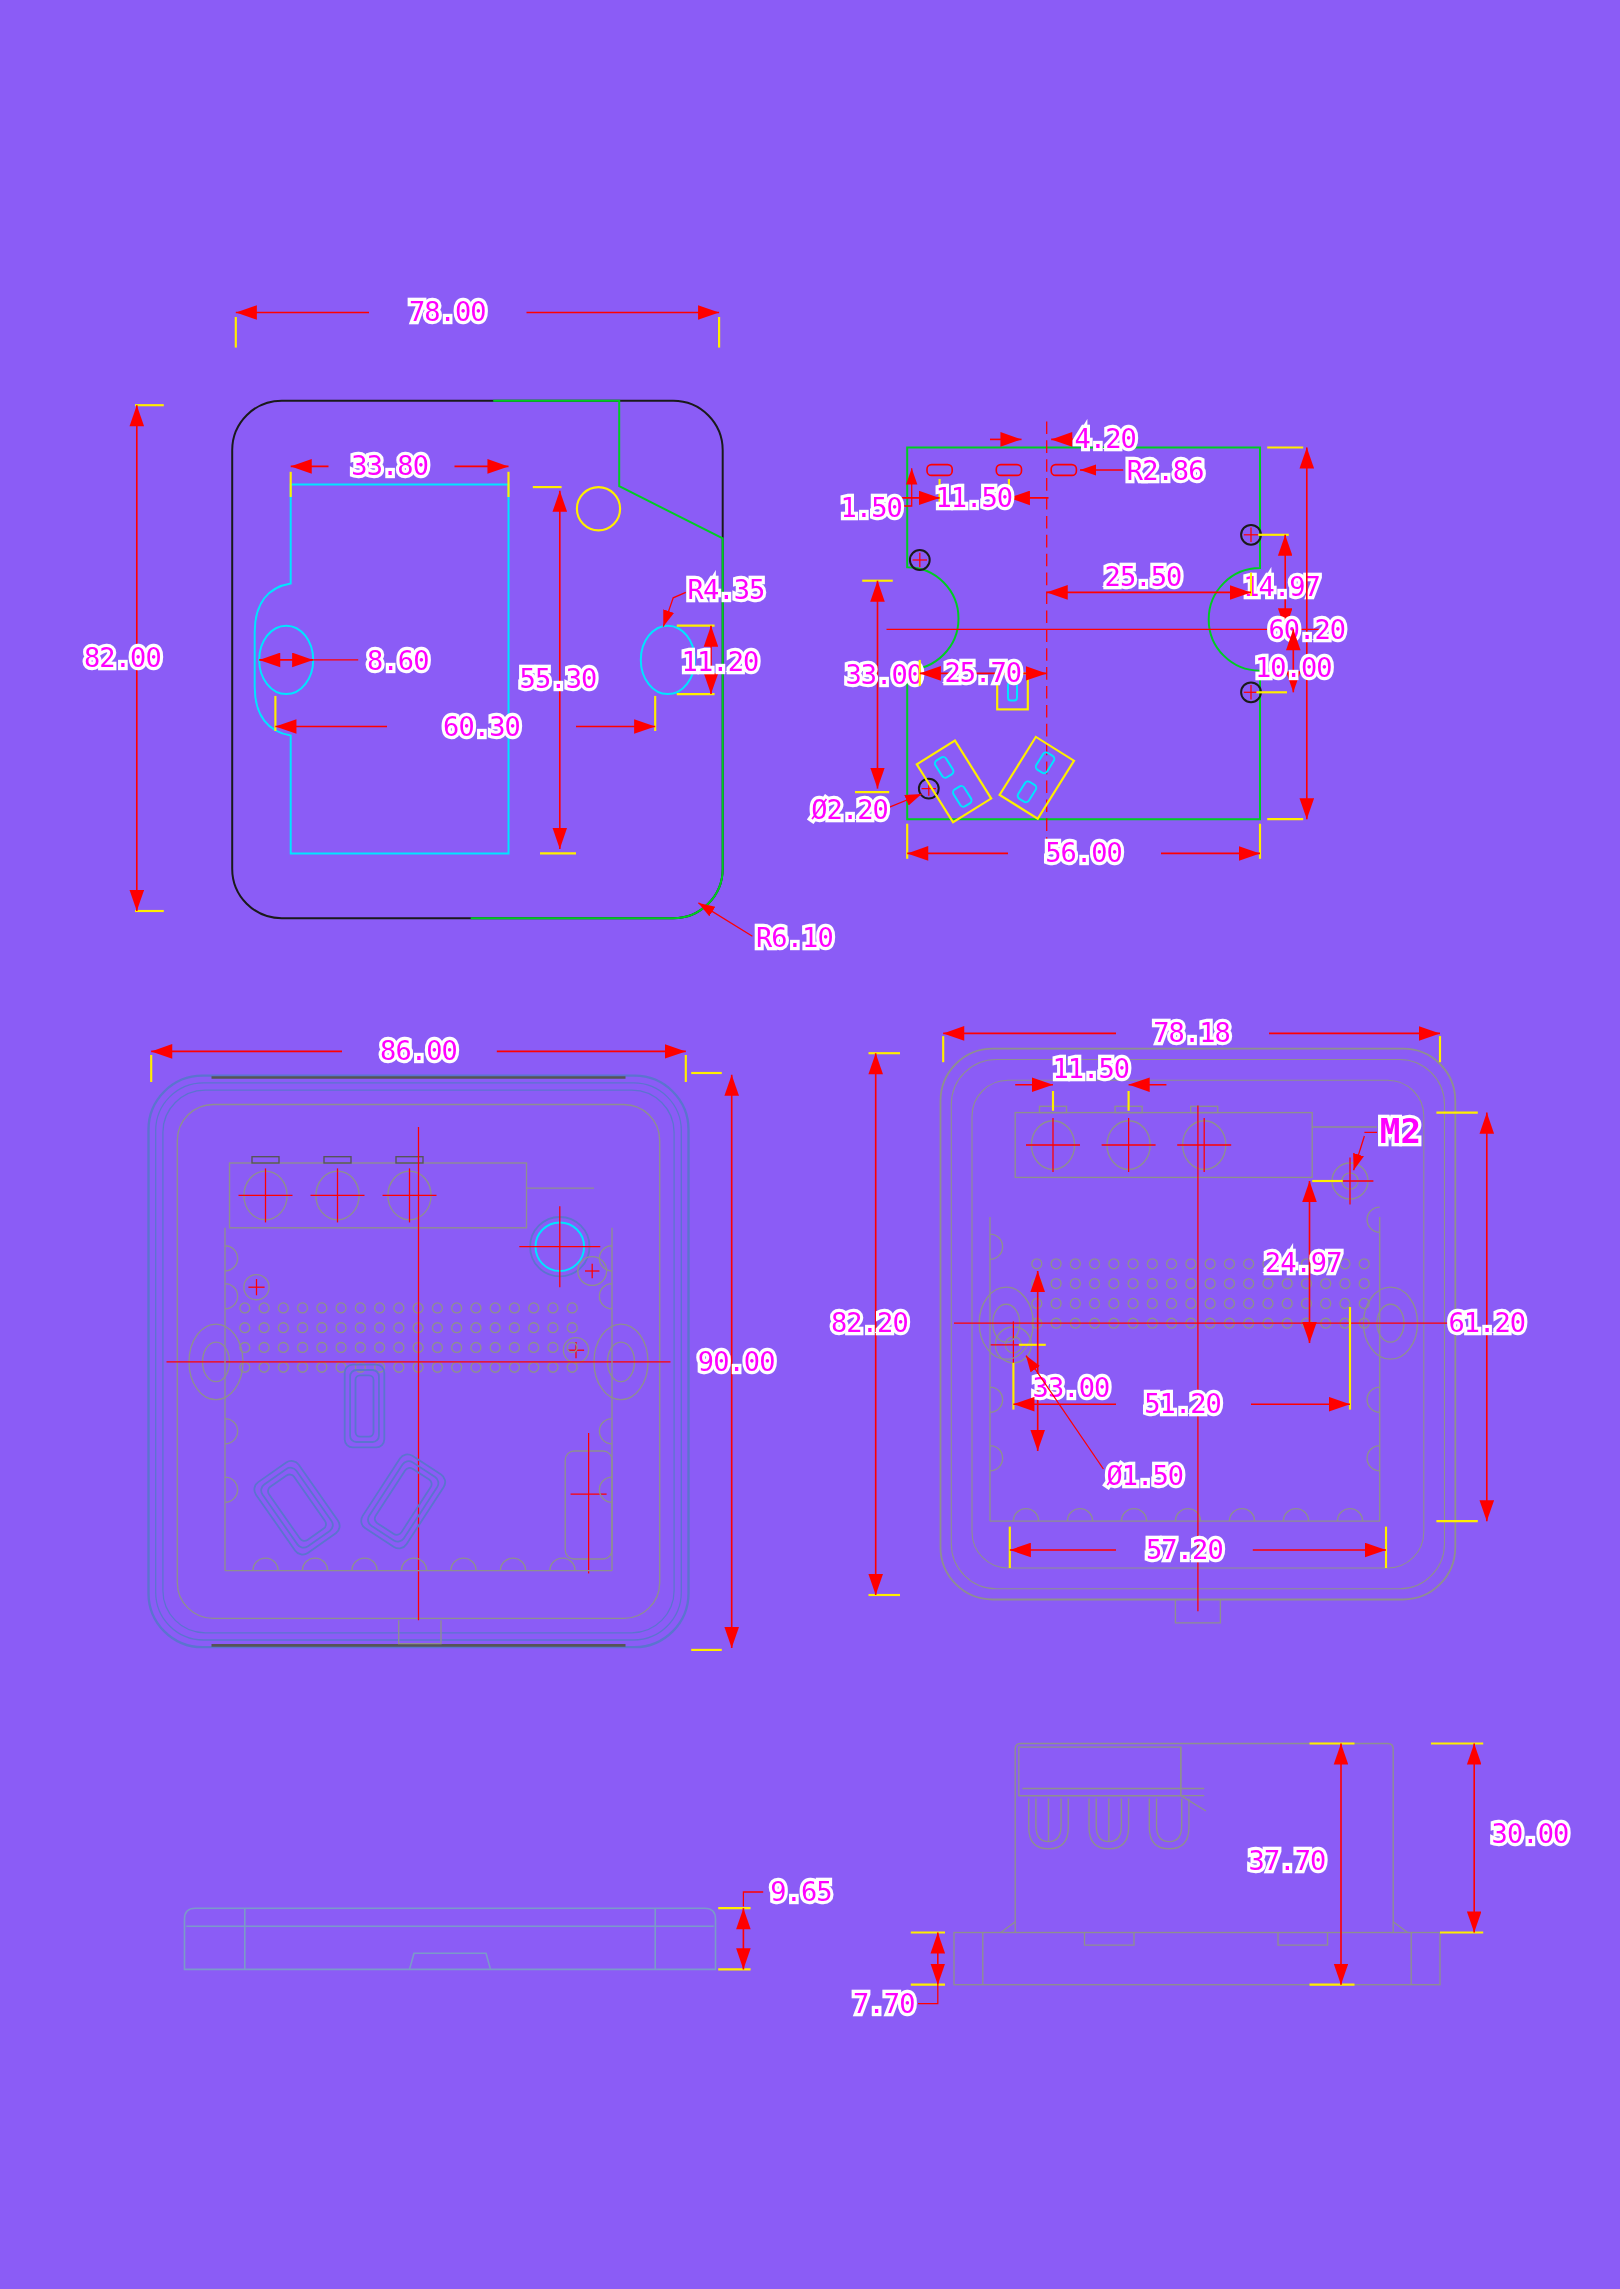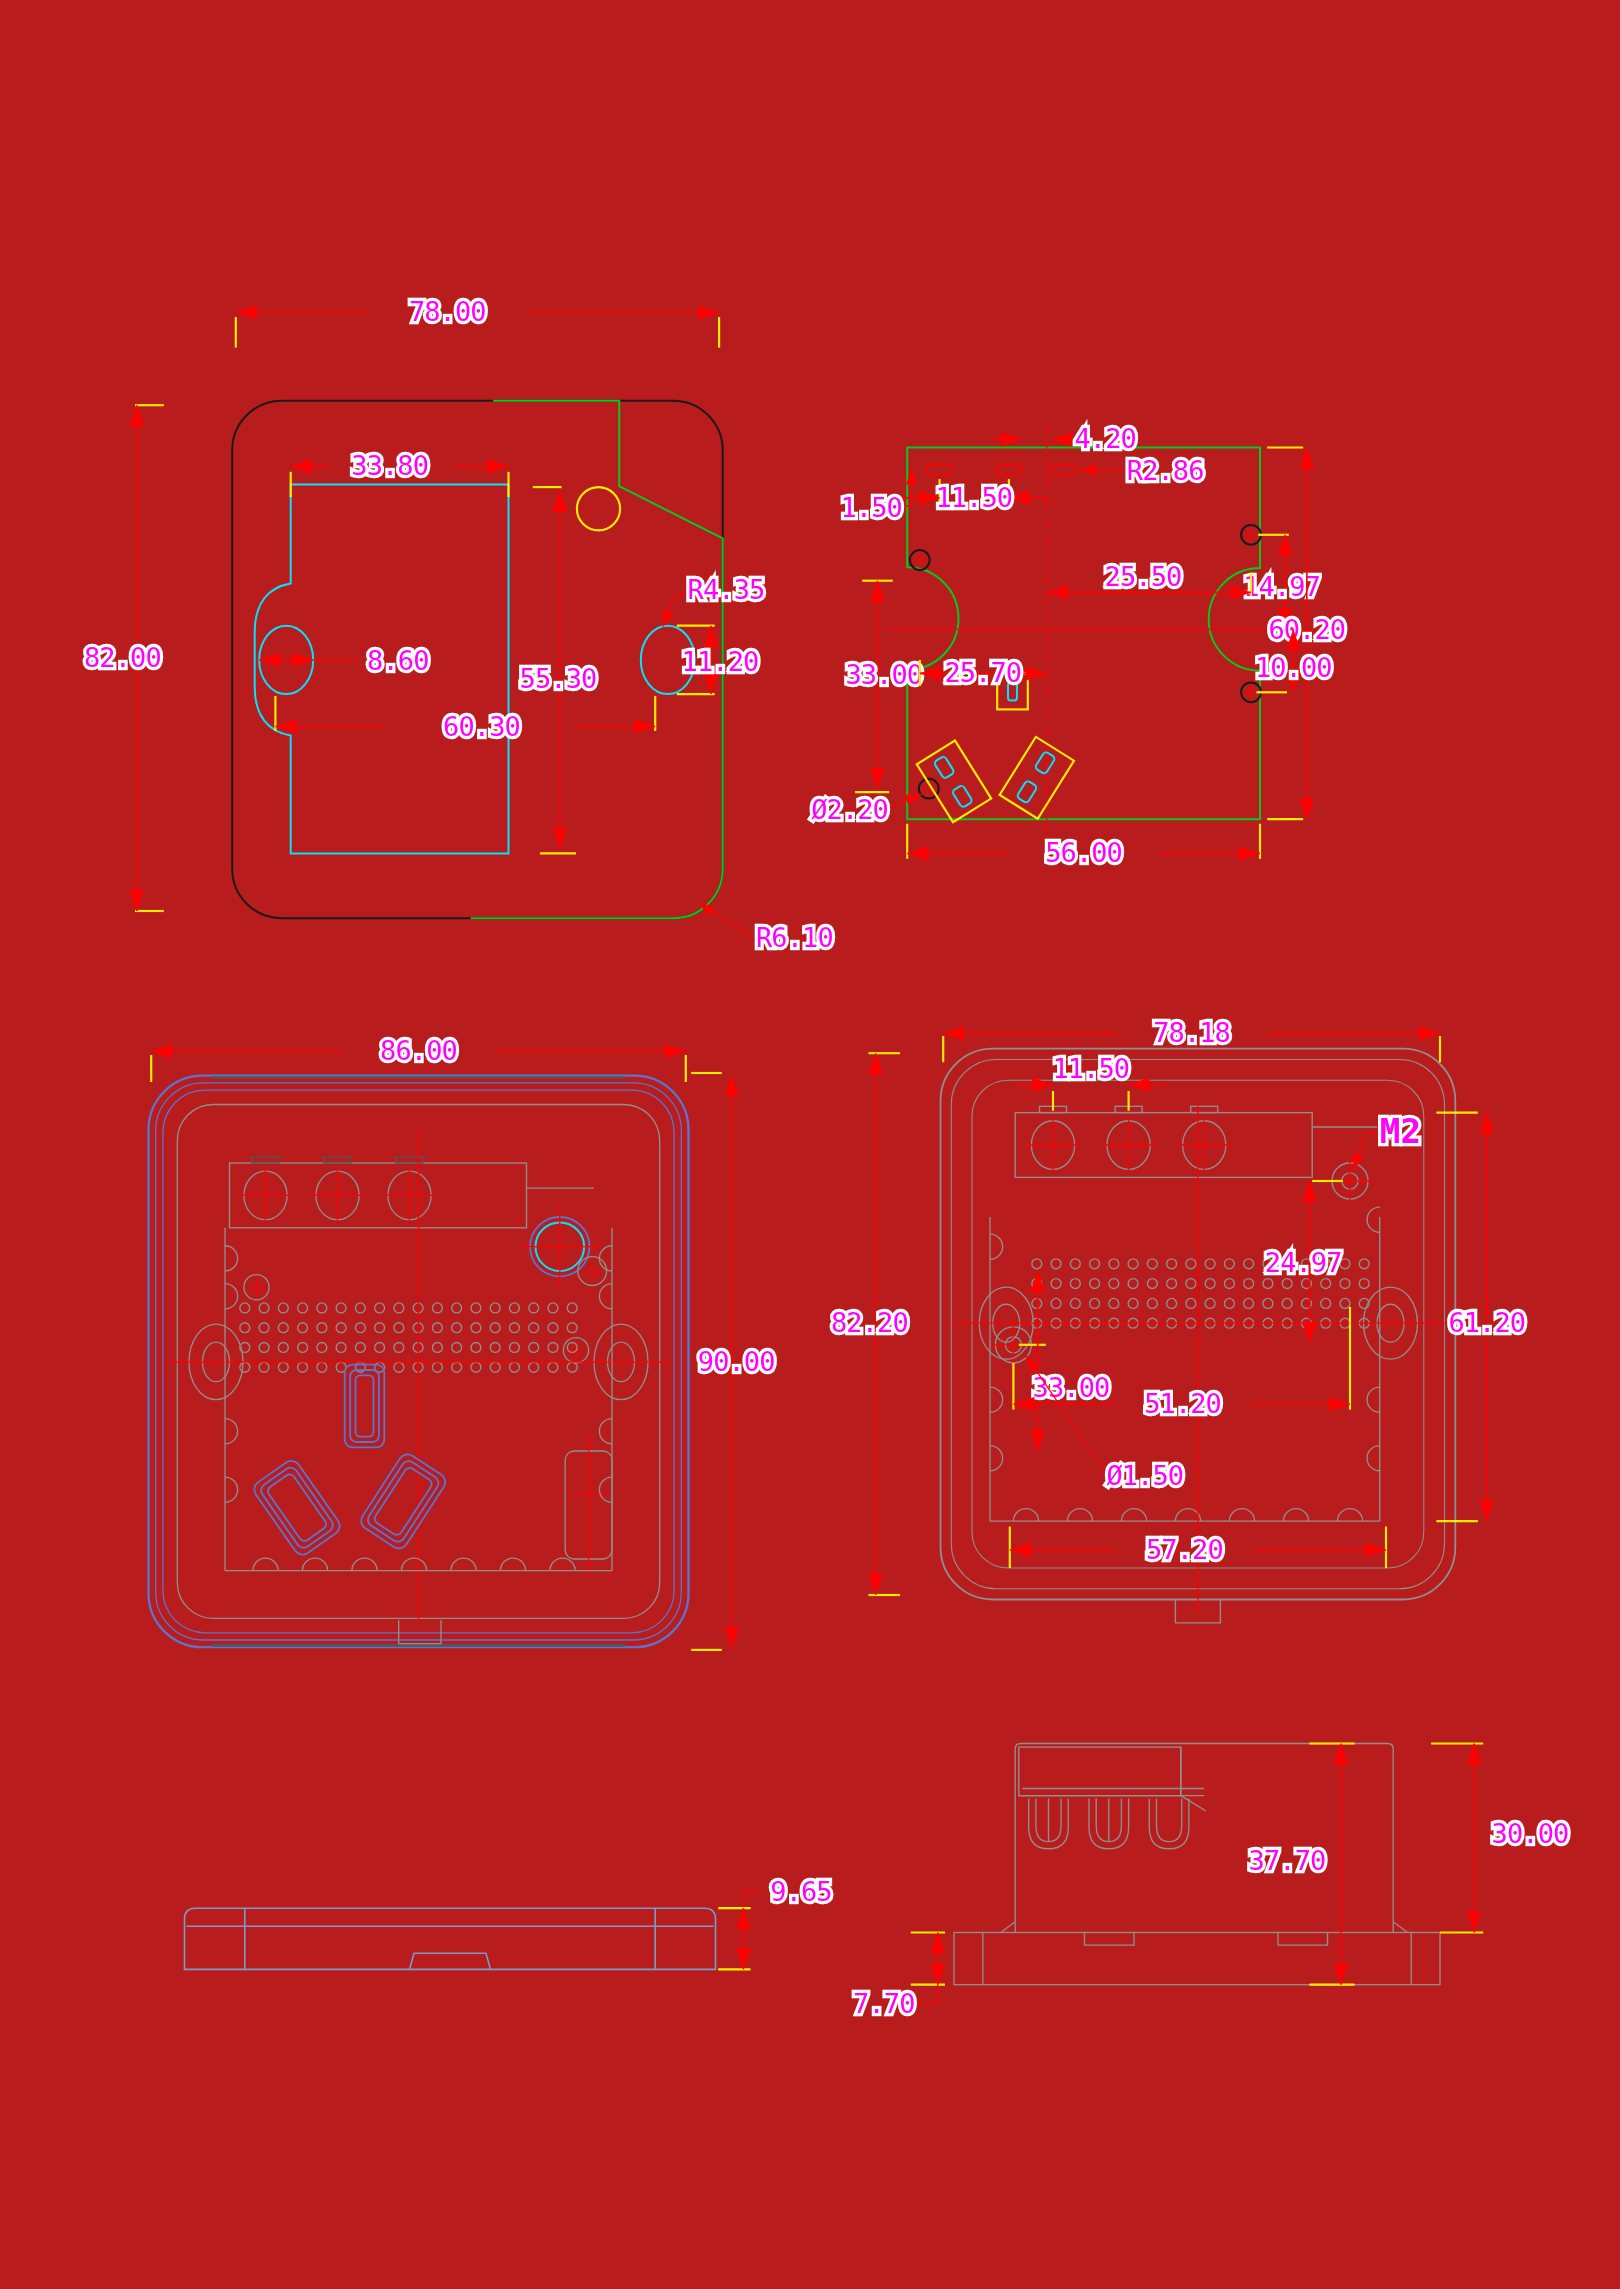--- a/index.html
+++ b/index.html
@@ -1,16 +1,16 @@
 <!DOCTYPE html>
 <html style="font-size:14.4px"><head>
 <meta charset="utf-8">
 <style>
   html,body{margin:0;padding:0;background:#ffffff;}
-  .sheet{position:relative;width:1620px;height:2290px;background:#b91c1c;overflow:hidden;}
+  .sheet{position:relative;width:1620px;height:2290px;background:#8b5cf6;overflow:hidden;}
   svg{display:block}
   .dim{font-family:"DejaVu Sans Mono",monospace;font-size:30px;fill:#ff00ff;
        stroke:#ffffff;stroke-width:7px;paint-order:stroke;letter-spacing:-1px;}
   .dimbig{font-family:"DejaVu Sans Mono",monospace;font-size:38px;font-weight:bold;fill:#ff00ff;
        stroke:#ffffff;stroke-width:7px;paint-order:stroke;}
   .outline{stroke:#1a1a1a;stroke-width:2.2;fill:none;}
   .green{stroke:#00cc22;stroke-width:2.2;fill:none;}
   .cyan{stroke:#00e5ff;stroke-width:2.2;fill:none;}
   .yellow{stroke:#ffee00;stroke-width:2.4;fill:none;}
   .red{stroke:#ff0000;stroke-width:1.8;fill:none;}

